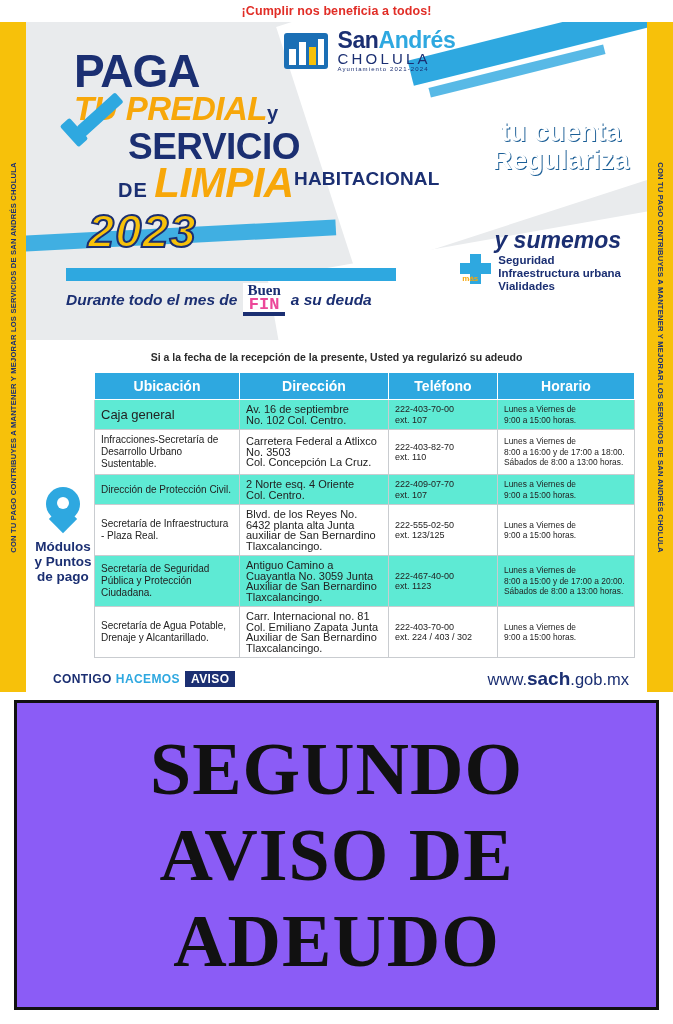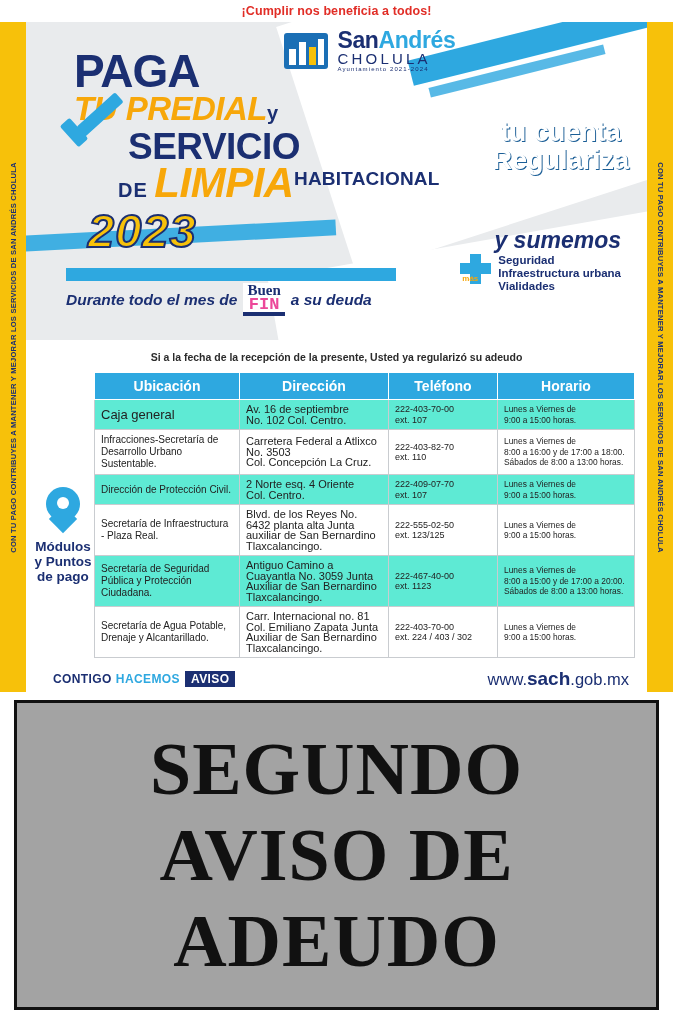--- a/index.html
+++ b/index.html
@@ -351,21 +351,21 @@
   .website b { font-size: 19px; }
   .bottom-stripe { height: 9px; background:#1b2f72; }
 
   
   .notice {
     position: absolute;
     left: 14px;
     top: 700px;
     width: 645px;
     height: 310px;
-    background: #a3a3a3;
+    background: #8b5cf6;
     border: 3px solid #111111;
     box-sizing: border-box;
     display:flex;
     flex-direction: column;
     align-items: center;
     justify-content: center;
   }
   .notice .line {
     font-family: "Liberation Serif", serif;
     font-weight: bold;

